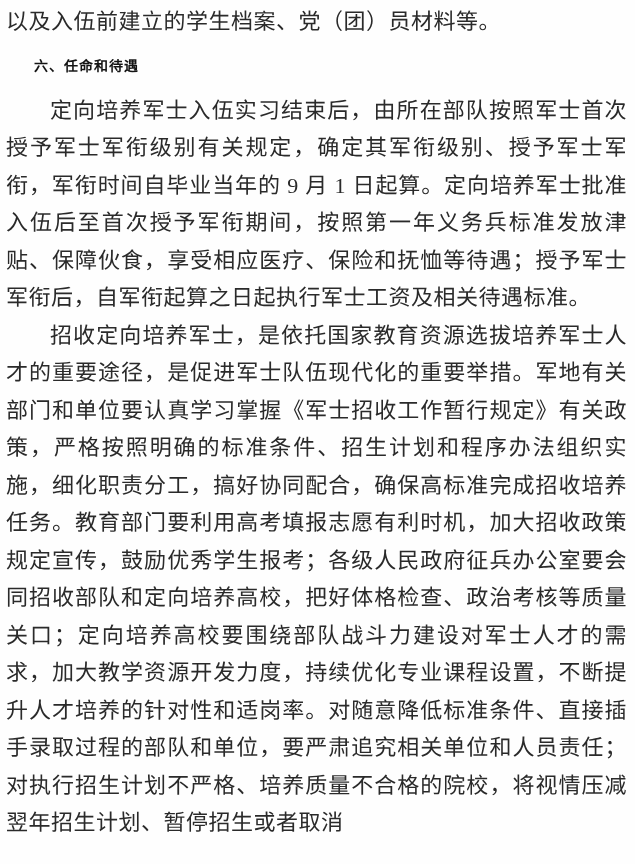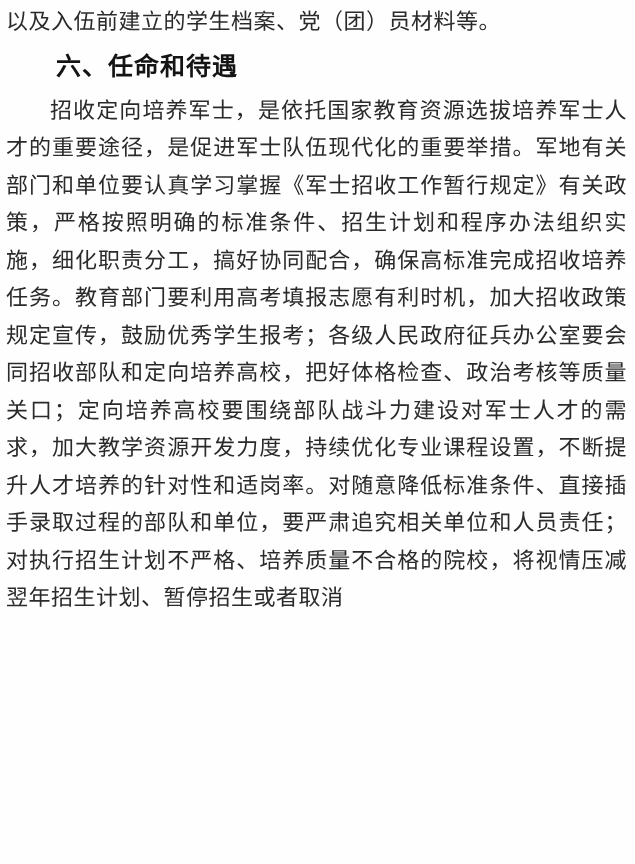--- a/index.html
+++ b/index.html
@@ -25,32 +25,33 @@
     text-align: justify;
     text-justify: inter-character;
     letter-spacing: 0.5px;
   }
   .para.indent {
     text-indent: 2em;
   }
   .heading {
     margin: 6px 0 7px 0;
     font-family: "Liberation Sans", "DejaVu Sans", sans-serif;
-    font-size: 25px;
+    font-size: 14px;
     font-weight: 700;
     line-height: 38px;
     color: #141414;
     text-indent: 2em;
     letter-spacing: 1px;
   }
 </style>
 </head>
 <body>
 
 <div class="page">
   <p class="para">以及入伍前建立的学生档案、党（团）员材料等。</p>
 
   <h3 class="heading">六、任命和待遇</h3>
 
+  <p class="para indent">定向培养军士入伍实习结束后，由所在部队按照军士首次授予军士军衔级别有关规定，确定其军衔级别、授予军士军衔，军衔时间自毕业当年的 9 月 1 日起算。定向培养军士批准入伍后至首次授予军衔期间，按照第一年义务兵标准发放津贴、保障伙食，享受相应医疗、保险和抚恤等待遇；授予军士军衔后，自军衔起算之日起执行军士工资及相关待遇标准。</p>
 
 
   <p class="para indent">招收定向培养军士，是依托国家教育资源选拔培养军士人才的重要途径，是促进军士队伍现代化的重要举措。军地有关部门和单位要认真学习掌握《军士招收工作暂行规定》有关政策，严格按照明确的标准条件、招生计划和程序办法组织实施，细化职责分工，搞好协同配合，确保高标准完成招收培养任务。教育部门要利用高考填报志愿有利时机，加大招收政策规定宣传，鼓励优秀学生报考；各级人民政府征兵办公室要会同招收部队和定向培养高校，把好体格检查、政治考核等质量关口；定向培养高校要围绕部队战斗力建设对军士人才的需求，加大教学资源开发力度，持续优化专业课程设置，不断提升人才培养的针对性和适岗率。对随意降低标准条件、直接插手录取过程的部队和单位，要严肃追究相关单位和人员责任；对执行招生计划不严格、培养质量不合格的院校，将视情压减翌年招生计划、暂停招生或者取消</p>
 </div>
 
 </body></html>

